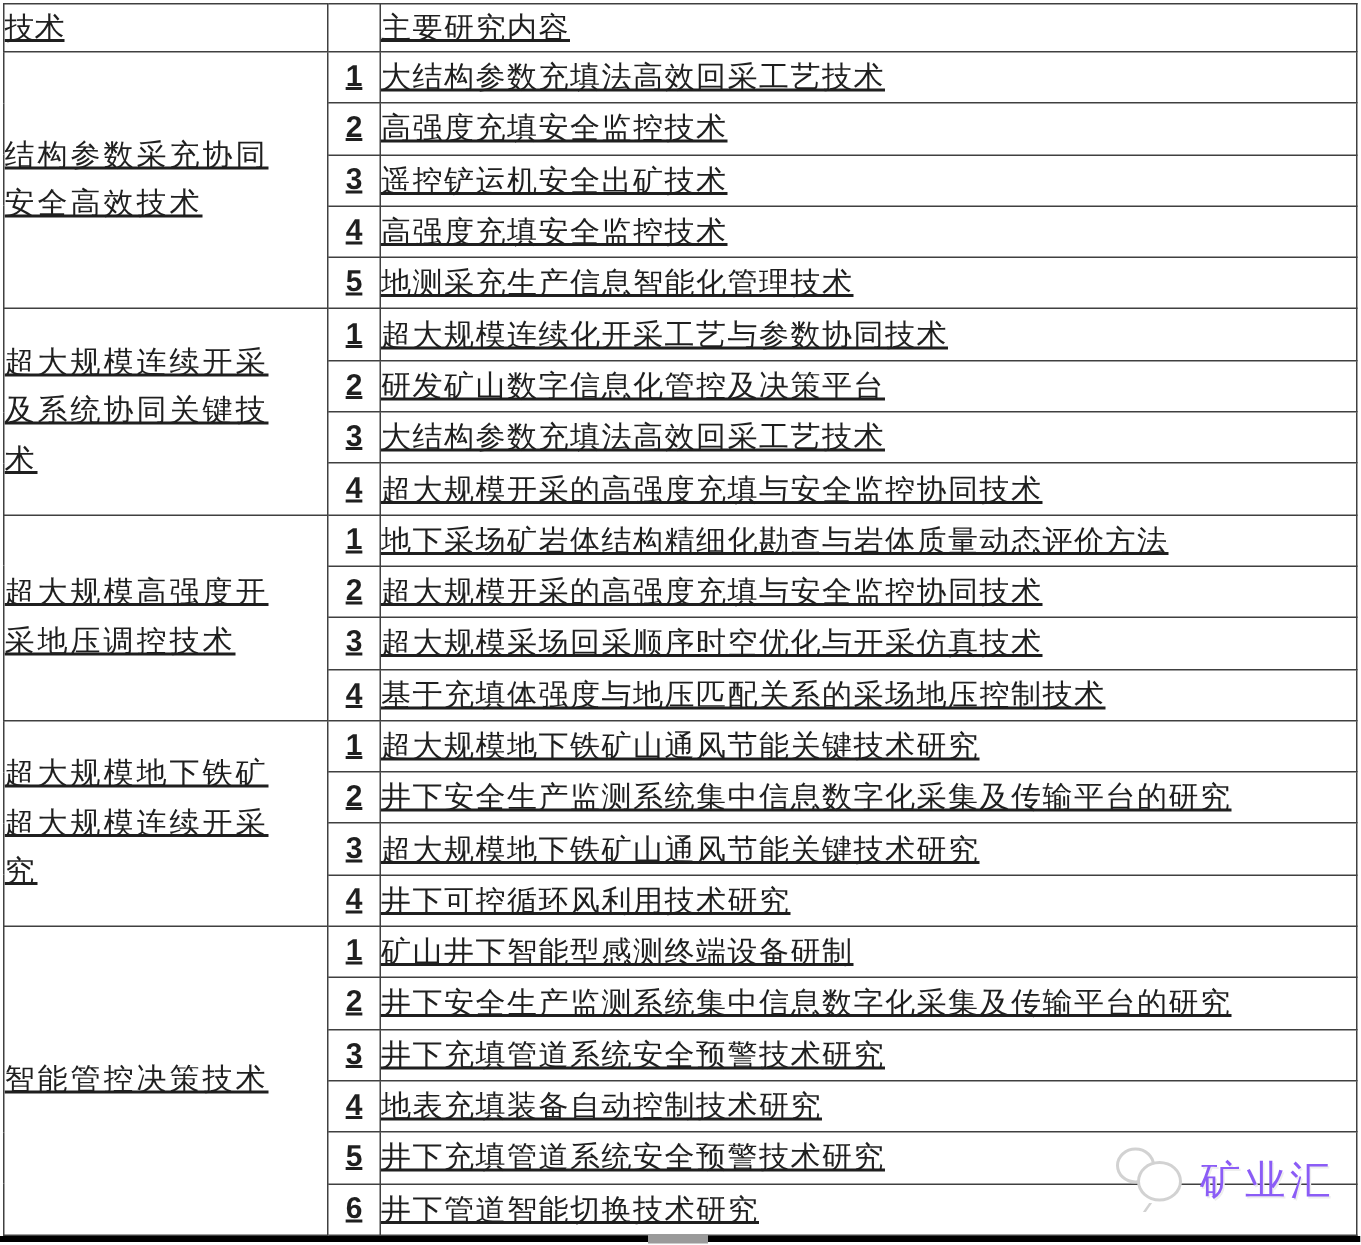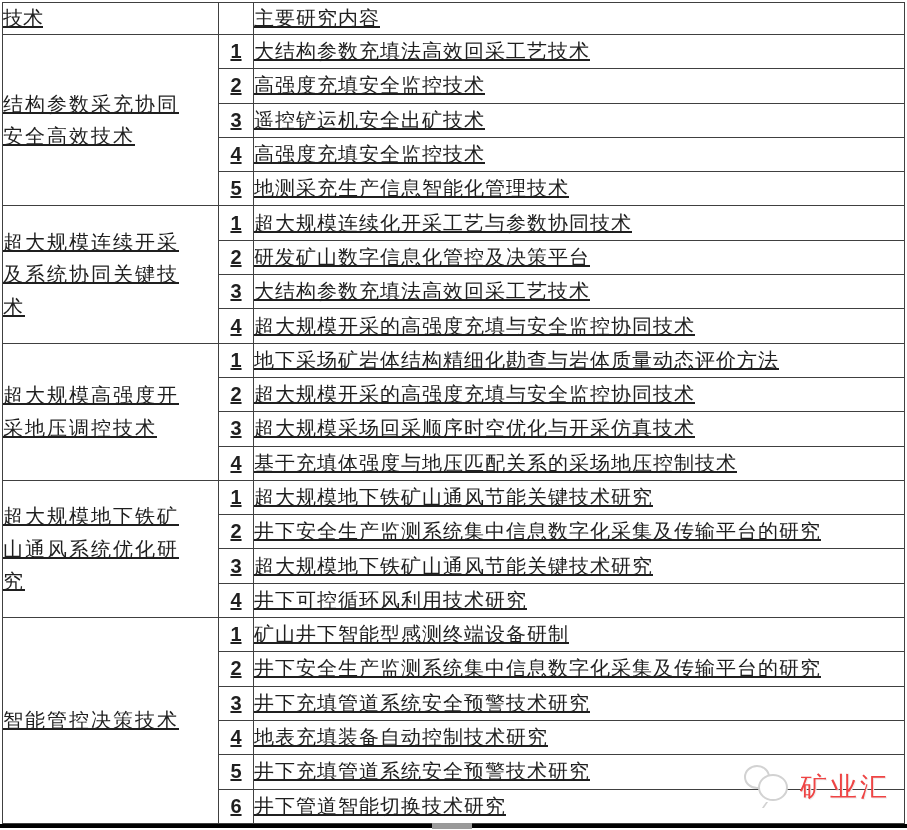--- a/index.html
+++ b/index.html
@@ -86,21 +86,21 @@
   }
   .wm-tail {
     position: absolute; left: 22px; top: 37px;
     width: 10px; height: 6px;
     border-left: 2px solid #d2d2d2;
     transform: skewX(-35deg);
   }
   .wm-text {
     position: absolute; left: 58px; top: 6px;
     font-size: 27px;
-    color: #ef4444;
+    color: #8b5cf6;
     letter-spacing: 3px;
     text-shadow: 1px 1px 0 #eeeeee;
     white-space: nowrap;
   }
 </style>
 </head>
 <body>
 
 <table class="research">
   <colgroup>
@@ -173,21 +173,21 @@
     <td class="num">3</td>
     <td class="content">超大规模采场回采顺序时空优化与开采仿真技术</td>
   </tr>
   <tr>
     <td class="num">4</td>
     <td class="content">基于充填体强度与地压匹配关系的采场地压控制技术</td>
   </tr>
 
   <tr>
     <td class="tech" rowspan="4">超大规模地下铁矿
-山通风系统优化研
+超大规模连续开采
 究</td>
     <td class="num">1</td>
     <td class="content">超大规模地下铁矿山通风节能关键技术研究</td>
   </tr>
   <tr>
     <td class="num">2</td>
     <td class="content">井下安全生产监测系统集中信息数字化采集及传输平台的研究</td>
   </tr>
   <tr>
     <td class="num">3</td>

